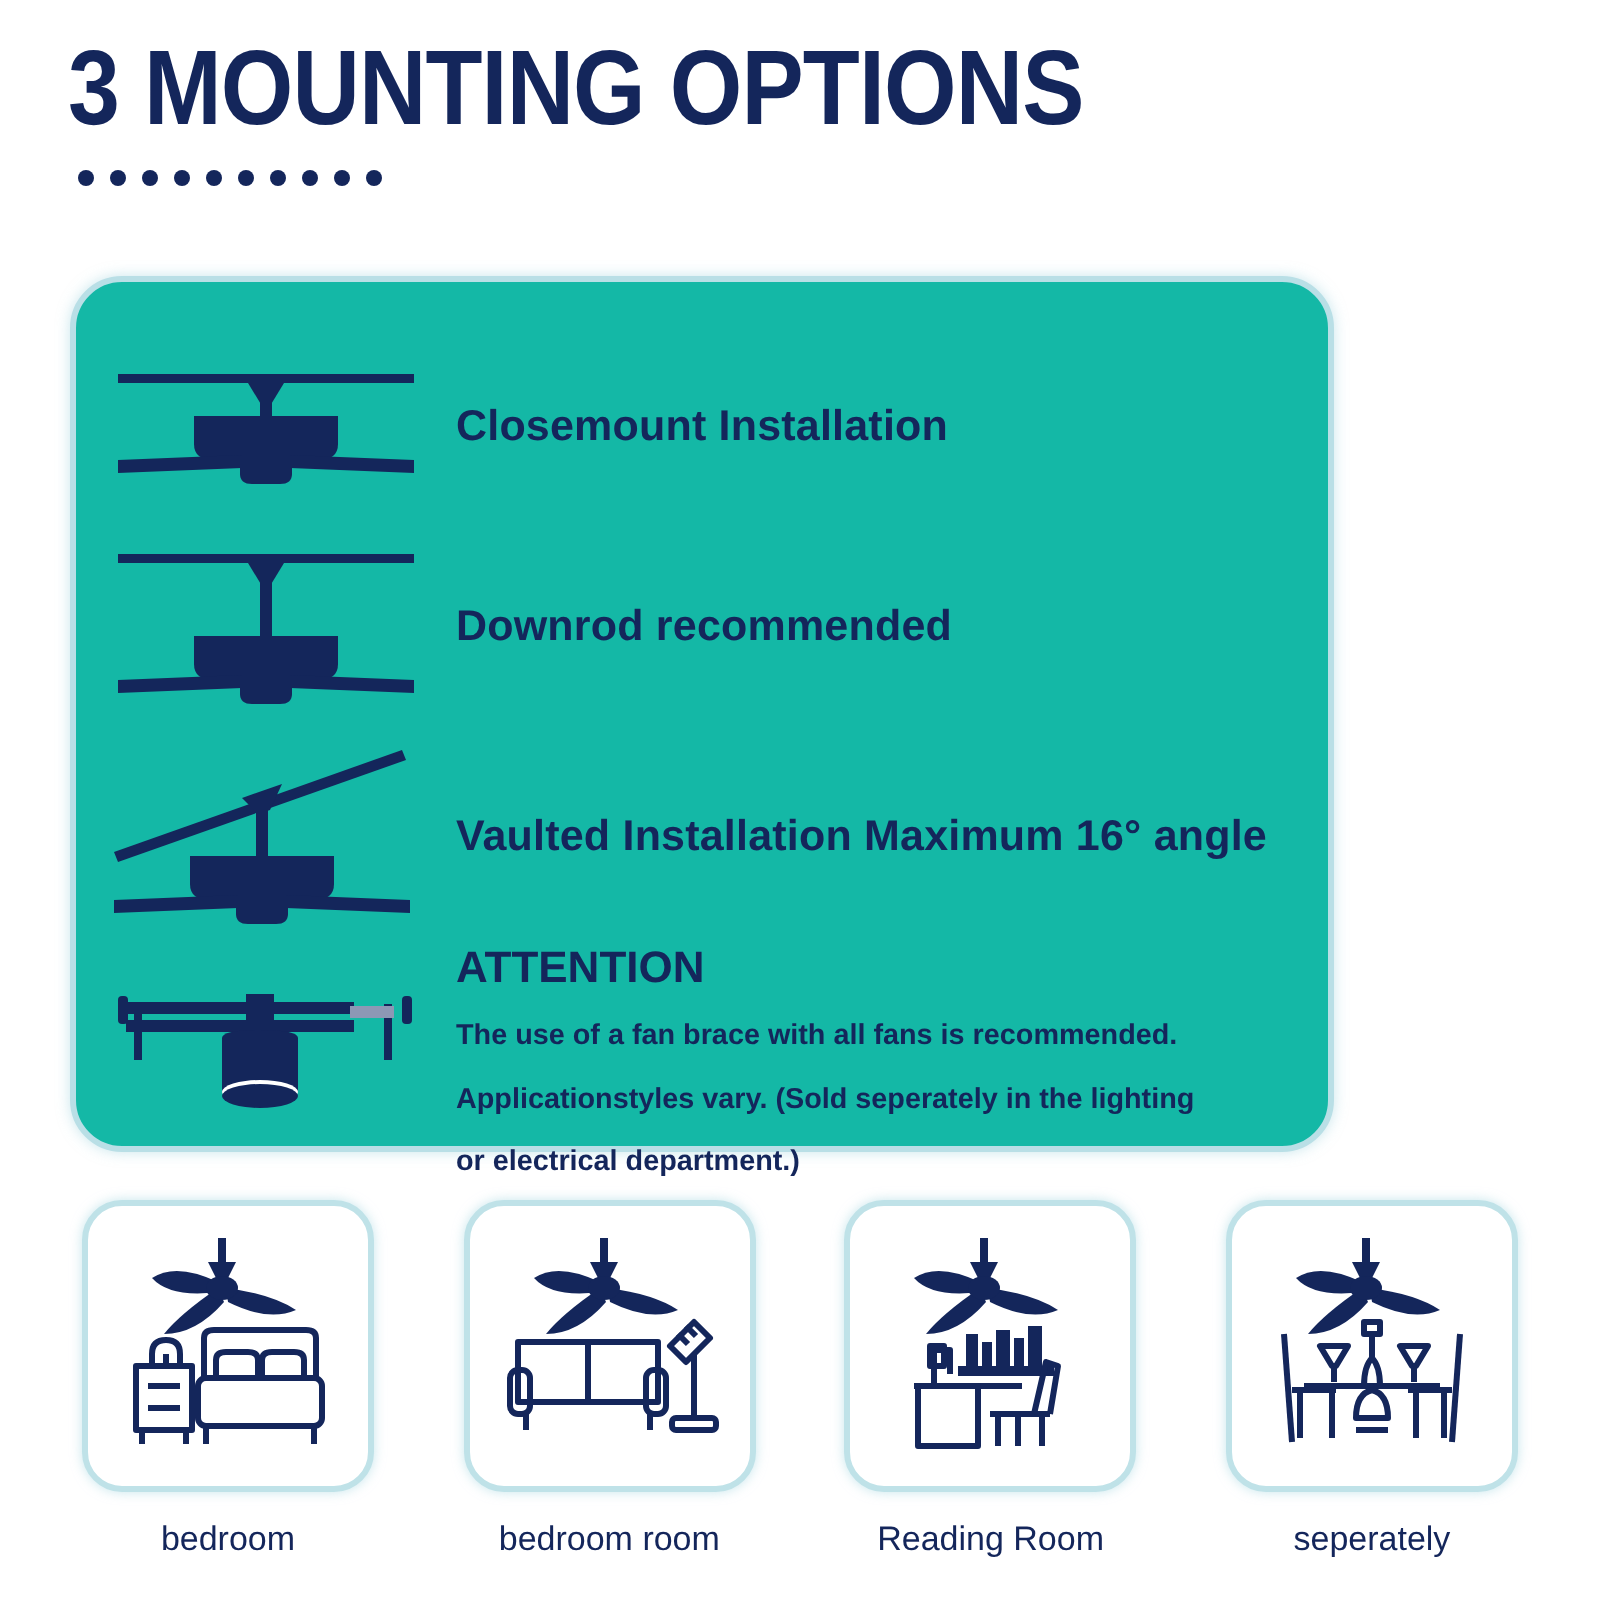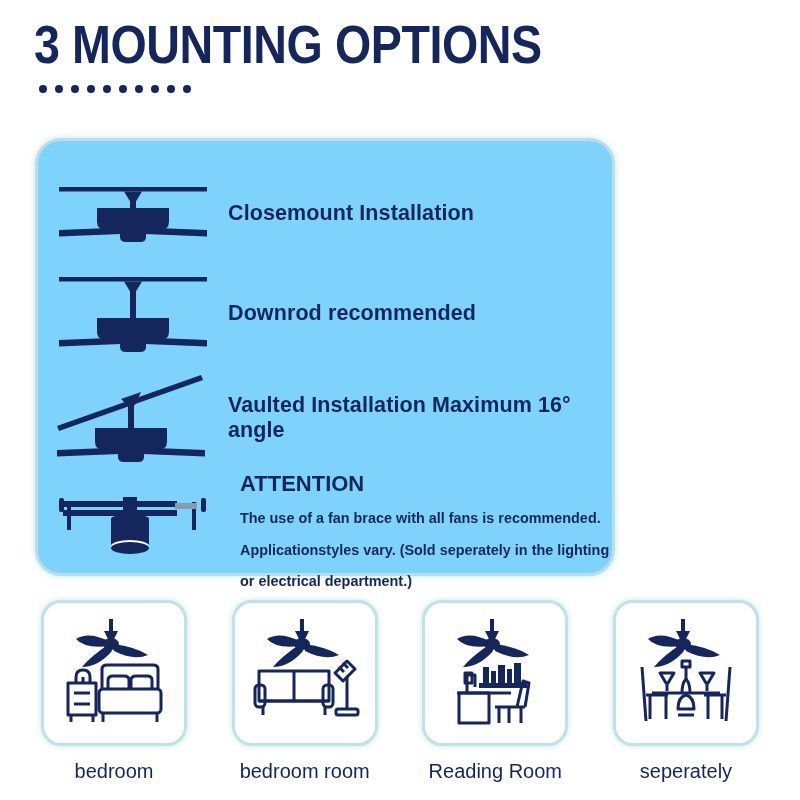--- a/index.html
+++ b/index.html
@@ -45,26 +45,26 @@
     height: 8px;
     border-radius: 50%;
     background: #14265b;
   }
 
   
   #mounting-card {
     position: absolute;
     left: 35px;
     top: 138px;
-    width: 580px;
+    width: 632px;
     height: 438px;
     box-sizing: border-box;
     border: 3px solid #b9dfe6;
     border-radius: 26px;
-    background: #7dd3fc;
+    background: #14b8a6;
     box-shadow: 0 0 7px rgba(155, 209, 221, 0.55);
   }
 
   .mount-row {
     position: absolute;
     left: 0;
     width: 100%;
     display: flex;
     align-items: center;
   }
@@ -78,21 +78,21 @@
   .mount-label {
     font-size: 21.5px;
     font-weight: bold;
     color: #14265b;
     letter-spacing: 0.1px;
   }
 
   #row-closemount { top: 24px;  height: 96px; }
   #row-downrod    { top: 120px; height: 104px; }
   #row-vaulted    { top: 222px; height: 110px; }
-  #row-attention  { top: 330px; height: 105px; align-items: flex-start; gap: 12px; }
+  #row-attention  { top: 330px; height: 105px; align-items: flex-start; }
 
   #attention-text-block {
     padding-top: 0px;
   }
   #attention-heading {
     font-size: 22px;
     font-weight: bold;
     color: #14265b;
     line-height: 26px;
     margin-bottom: 3px;
@@ -128,21 +128,21 @@
     border: 3px solid #bfe2e8;
     border-radius: 20px;
     background: #ffffff;
     box-shadow: 0 0 6px rgba(160, 212, 224, 0.6);
     display: flex;
     align-items: center;
     justify-content: center;
   }
   .room-label {
     margin-top: 14px;
-    font-size: 20px;
+    font-size: 17px;
     font-weight: normal;
     color: #14265b;
     white-space: nowrap;
   }
 
   svg { display: block; }
 </style>
 </head>
 <body>
 

